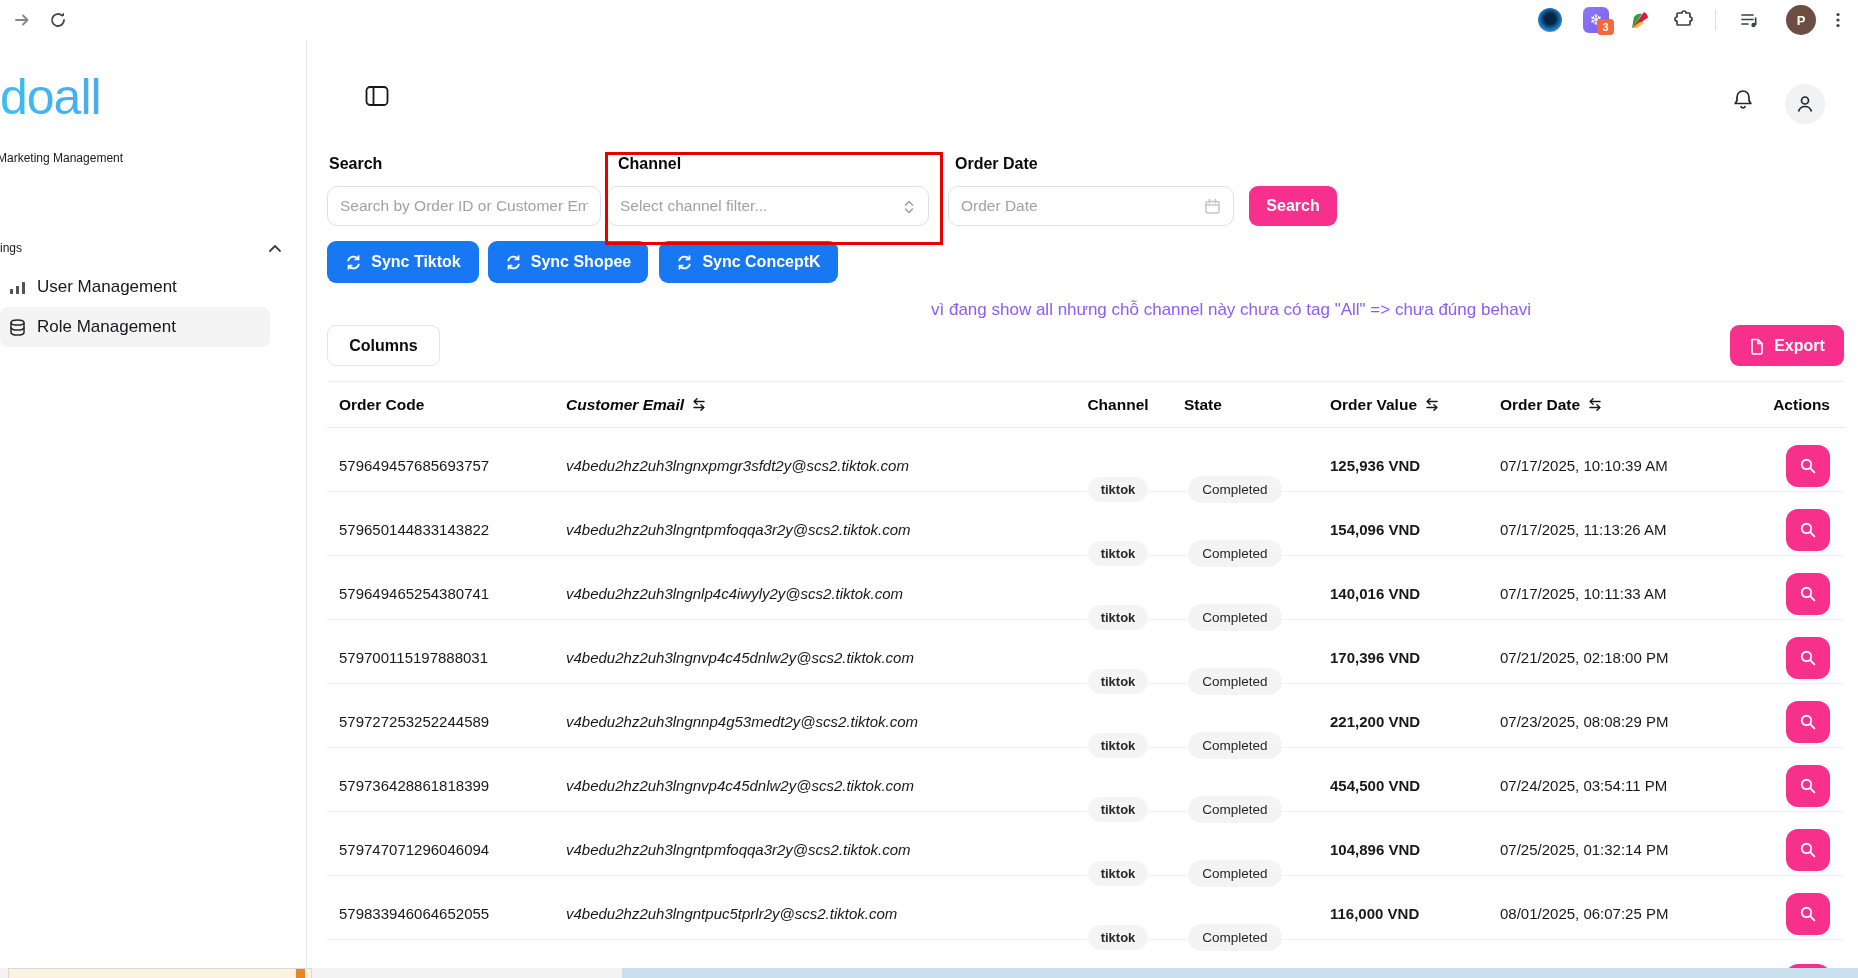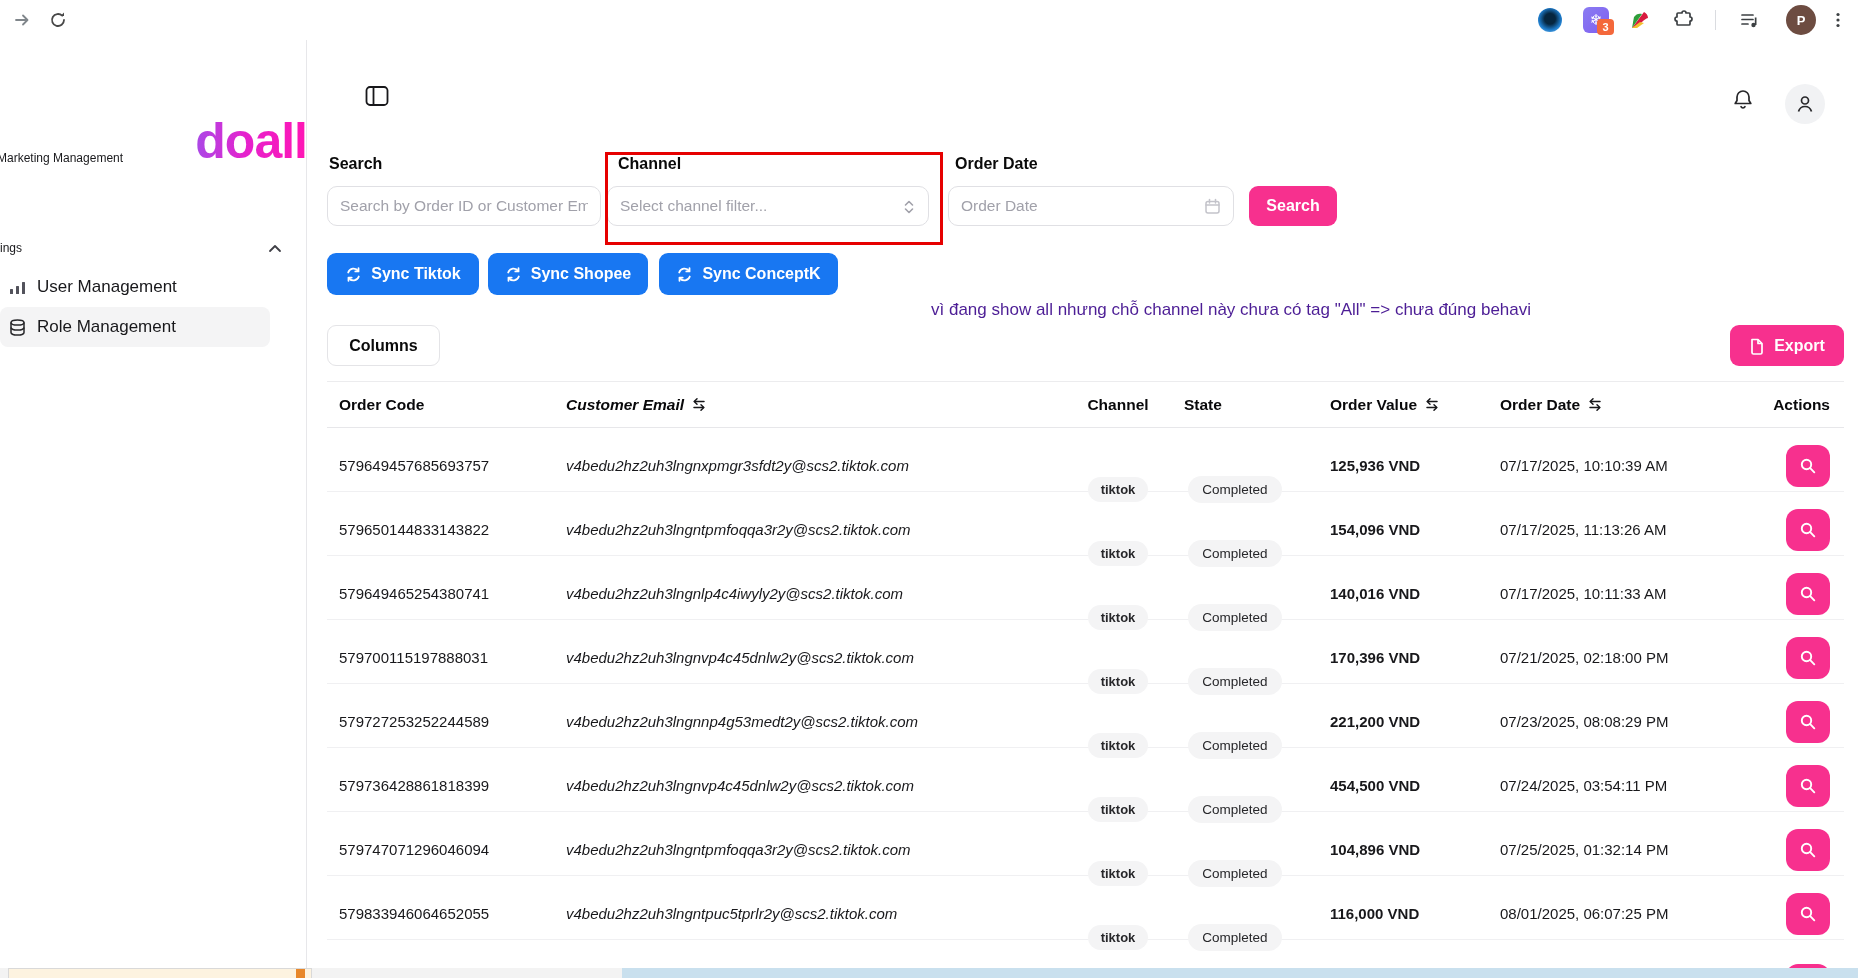--- a/index.html
+++ b/index.html
@@ -14,23 +14,23 @@
   .omnibox .url { margin-left:14px; font-size:15px; color:#202124; }
   .omnibox .star { position:absolute; right:24px; top:4px; }
   .ext-badge { position:absolute; left:14px; top:12px; width:17px; height:16px; background:#f4683b; border-radius:4px; color:#fff; font-size:11px; font-weight:bold; display:flex; align-items:center; justify-content:center; }
   .purple-ext { width:26px; height:26px; border-radius:6px; background:linear-gradient(135deg,#8a7bf2,#7f5ff0); color:#fff; font-size:15px; display:flex; align-items:center; justify-content:center; position:relative; }
   .sphere { width:24px; height:24px; border-radius:50%; background:radial-gradient(circle at 50% 45%, #06263f 30%, #1d79c7 62%, #8fd2ff 100%); }
   .chrome-sep { position:absolute; left:1715px; top:10px; width:1px; height:20px; background:#dadce0; }
   .avatar-p { position:absolute; left:1786px; top:5px; width:30px; height:30px; border-radius:50%; background:#6d4c41; color:#fff; font-size:13px; font-weight:bold; display:flex; align-items:center; justify-content:center; }
 
   
   .sidebar { position:absolute; left:0; top:40px; width:307px; height:938px; background:#fff; border-right:1px solid #e7e7ea; overflow:hidden; }
-  .logo { position:absolute; left:0; top:28px; width:307px; text-align:right; font-size:50px; font-weight:bold; letter-spacing:-1px;
+  .logo { position:absolute; left:0; top:28px; width:307px; text-align:left; font-size:50px; font-weight:normal; letter-spacing:-1px;
           background:linear-gradient(90deg,#39bdf5 0%,#4aa9f5 35%,#8a5df5 55%,#e622cd 80%,#ff16b4 100%);
-          -webkit-background-clip:text; background-clip:text; color:transparent;margin-top:44px; }
+          -webkit-background-clip:text; background-clip:text; color:transparent; }
   .nav-item { position:absolute; left:0; width:307px; height:36px; display:flex; align-items:center; font-size:12px; color:#18181b; white-space:nowrap; }
   .nav-item .lbl { display:inline-block; }
   .nav-group-caret { position:absolute; left:266px; top:200px; }
   .nav-highlight { position:absolute; left:0; top:267px; width:270px; height:40px; background:#f4f4f5; border-radius:8px; }
   .nav-sub { position:absolute; left:0; width:307px; height:36px; display:flex; align-items:center; gap:10px; font-size:17px; color:#18181b; }
   .nav-sub .sub-icon { margin-left:8px; display:flex; align-items:center; }
 
   
   .content { position:absolute; left:307px; top:40px; width:1551px; height:938px; background:#fff; }
   .panel-toggle { position:absolute; left:54px; top:40px; width:32px; height:32px; display:flex; align-items:center; justify-content:center; }
@@ -39,22 +39,22 @@
 
   .f-label { position:absolute; font-size:16px; font-weight:bold; color:#0a0a0a; }
   .f-input { position:absolute; height:40px; border:1px solid #e0e0e4; border-radius:10px; background:#fff; display:flex; align-items:center; padding:0 12px; font-size:15.5px; color:#a1a1aa; overflow:hidden; white-space:nowrap; }
   .f-input input { border:none; outline:none; width:100%; font-size:15.5px; color:#3f3f46; font-family:"Liberation Sans",sans-serif; background:transparent; }
   .f-input input::placeholder { color:#a1a1aa; }
   .select-chevrons { position:absolute; right:12px; top:11px; }
   .cal-icon { position:absolute; right:12px; top:11px; }
   .red-box { position:absolute; left:298px; top:112px; width:338px; height:93px; border:3px solid #e60000; z-index:20; pointer-events:none; }
   .btn-pink { background:#f7308e; color:#fff; border:none; border-radius:9px; font-weight:bold; font-size:16px; font-family:"Liberation Sans",sans-serif; display:flex; align-items:center; justify-content:center; gap:9px; cursor:pointer; }
   .btn-search { position:absolute; left:942px; top:146px; width:88px; height:40px; }
-  .btn-blue { position:absolute; top:213px; height:42px; background:#1877f2; color:#fff; border:none; border-radius:9px; font-weight:bold; font-size:16px; font-family:"Liberation Sans",sans-serif; display:flex; align-items:center; justify-content:center; gap:9px; cursor:pointer; }
-  .note { position:absolute; left:624px; top:260px; font-size:17px; color:#4c1d95; white-space:nowrap; }
+  .btn-blue { position:absolute; top:201px; height:42px; background:#1877f2; color:#fff; border:none; border-radius:9px; font-weight:bold; font-size:16px; font-family:"Liberation Sans",sans-serif; display:flex; align-items:center; justify-content:center; gap:9px; cursor:pointer; }
+  .note { position:absolute; left:624px; top:260px; font-size:17px; color:#8b5cf6; white-space:nowrap; }
   .btn-columns { position:absolute; left:20px; top:285px; width:113px; height:41px; background:#fff; border:1px solid #e4e4e7; border-radius:9px; font-size:16px; font-weight:bold; color:#0a0a0a; font-family:"Liberation Sans",sans-serif; cursor:pointer; }
   .btn-export { position:absolute; left:1423px; top:285px; width:114px; height:41px; }
 
   
   .table { position:absolute; left:20px; top:341px; width:1517px; border-top:1px solid #ececee; }
   .tr { display:grid; grid-template-columns:230px 519px 84px 150px 160px 230px 144px; align-items:center; }
   .thead { height:46px; border-bottom:1px solid #e7e7ea; font-weight:bold; font-size:15.5px; color:#09090b; }
   .th { display:flex; align-items:center; gap:7px; }
   .row { height:64px; border-bottom:1px solid #f0f0f2; font-size:15px; color:#18181b; }
   .c1 { padding-left:12px; }

